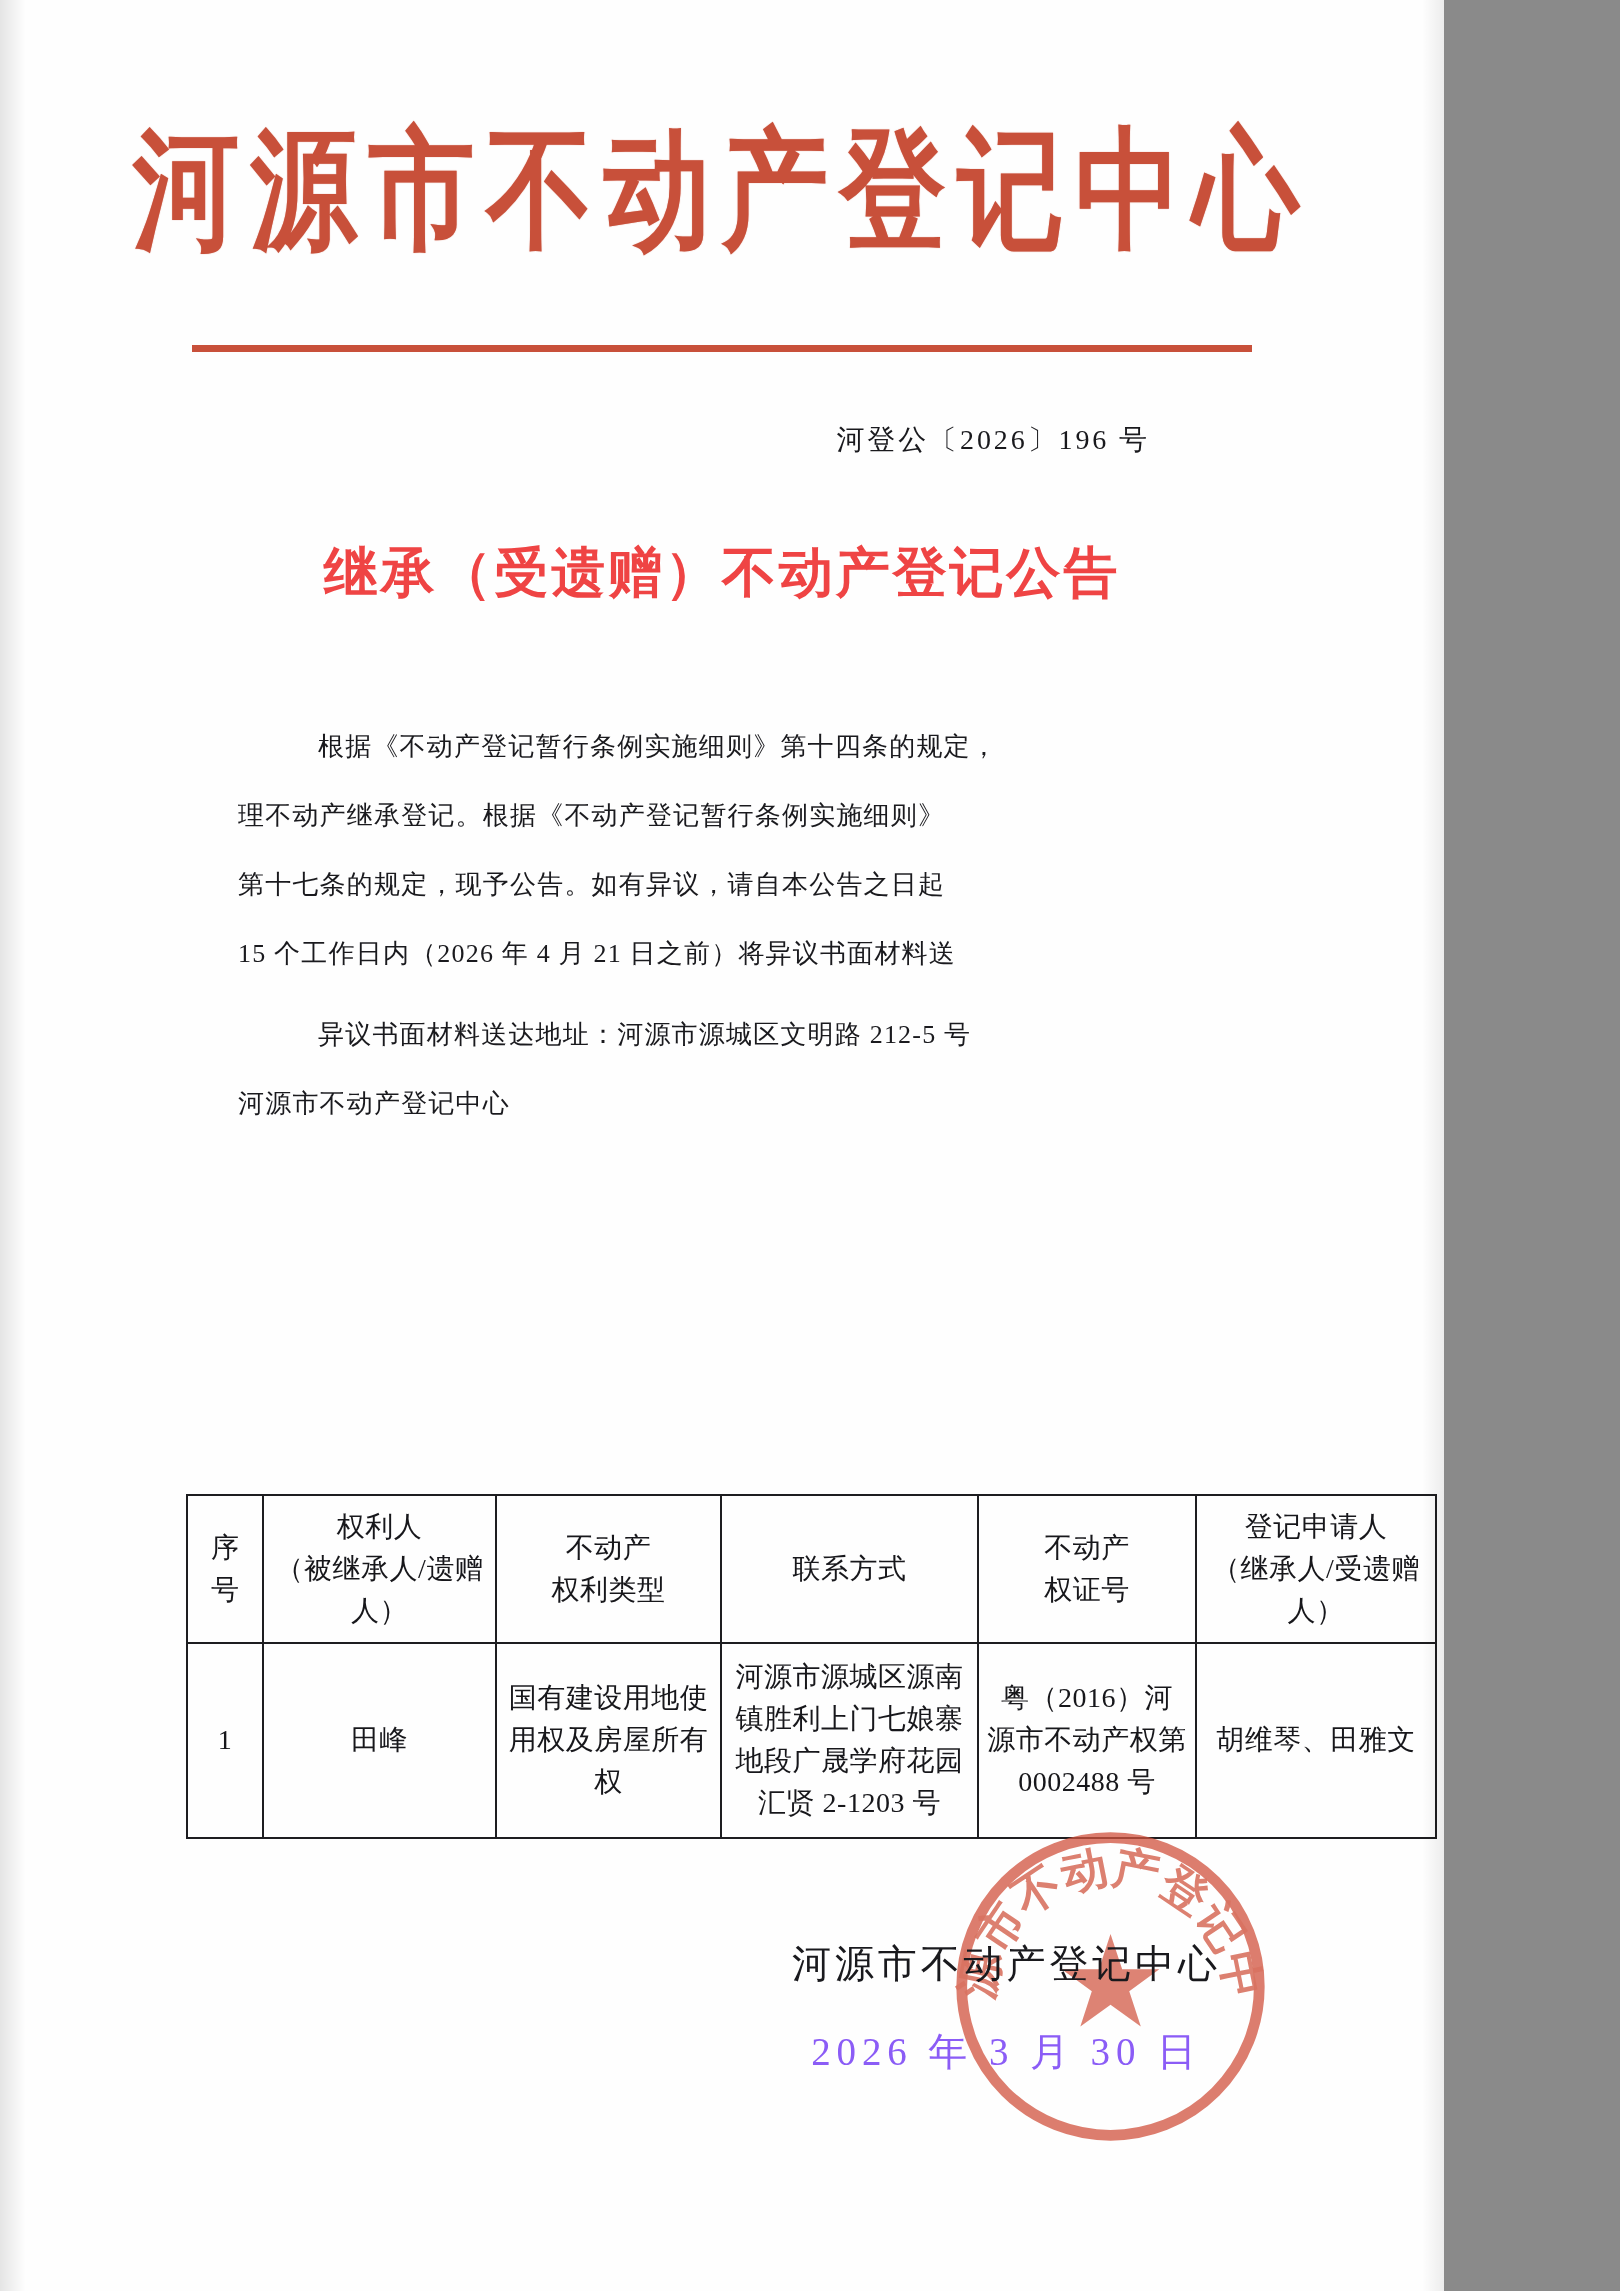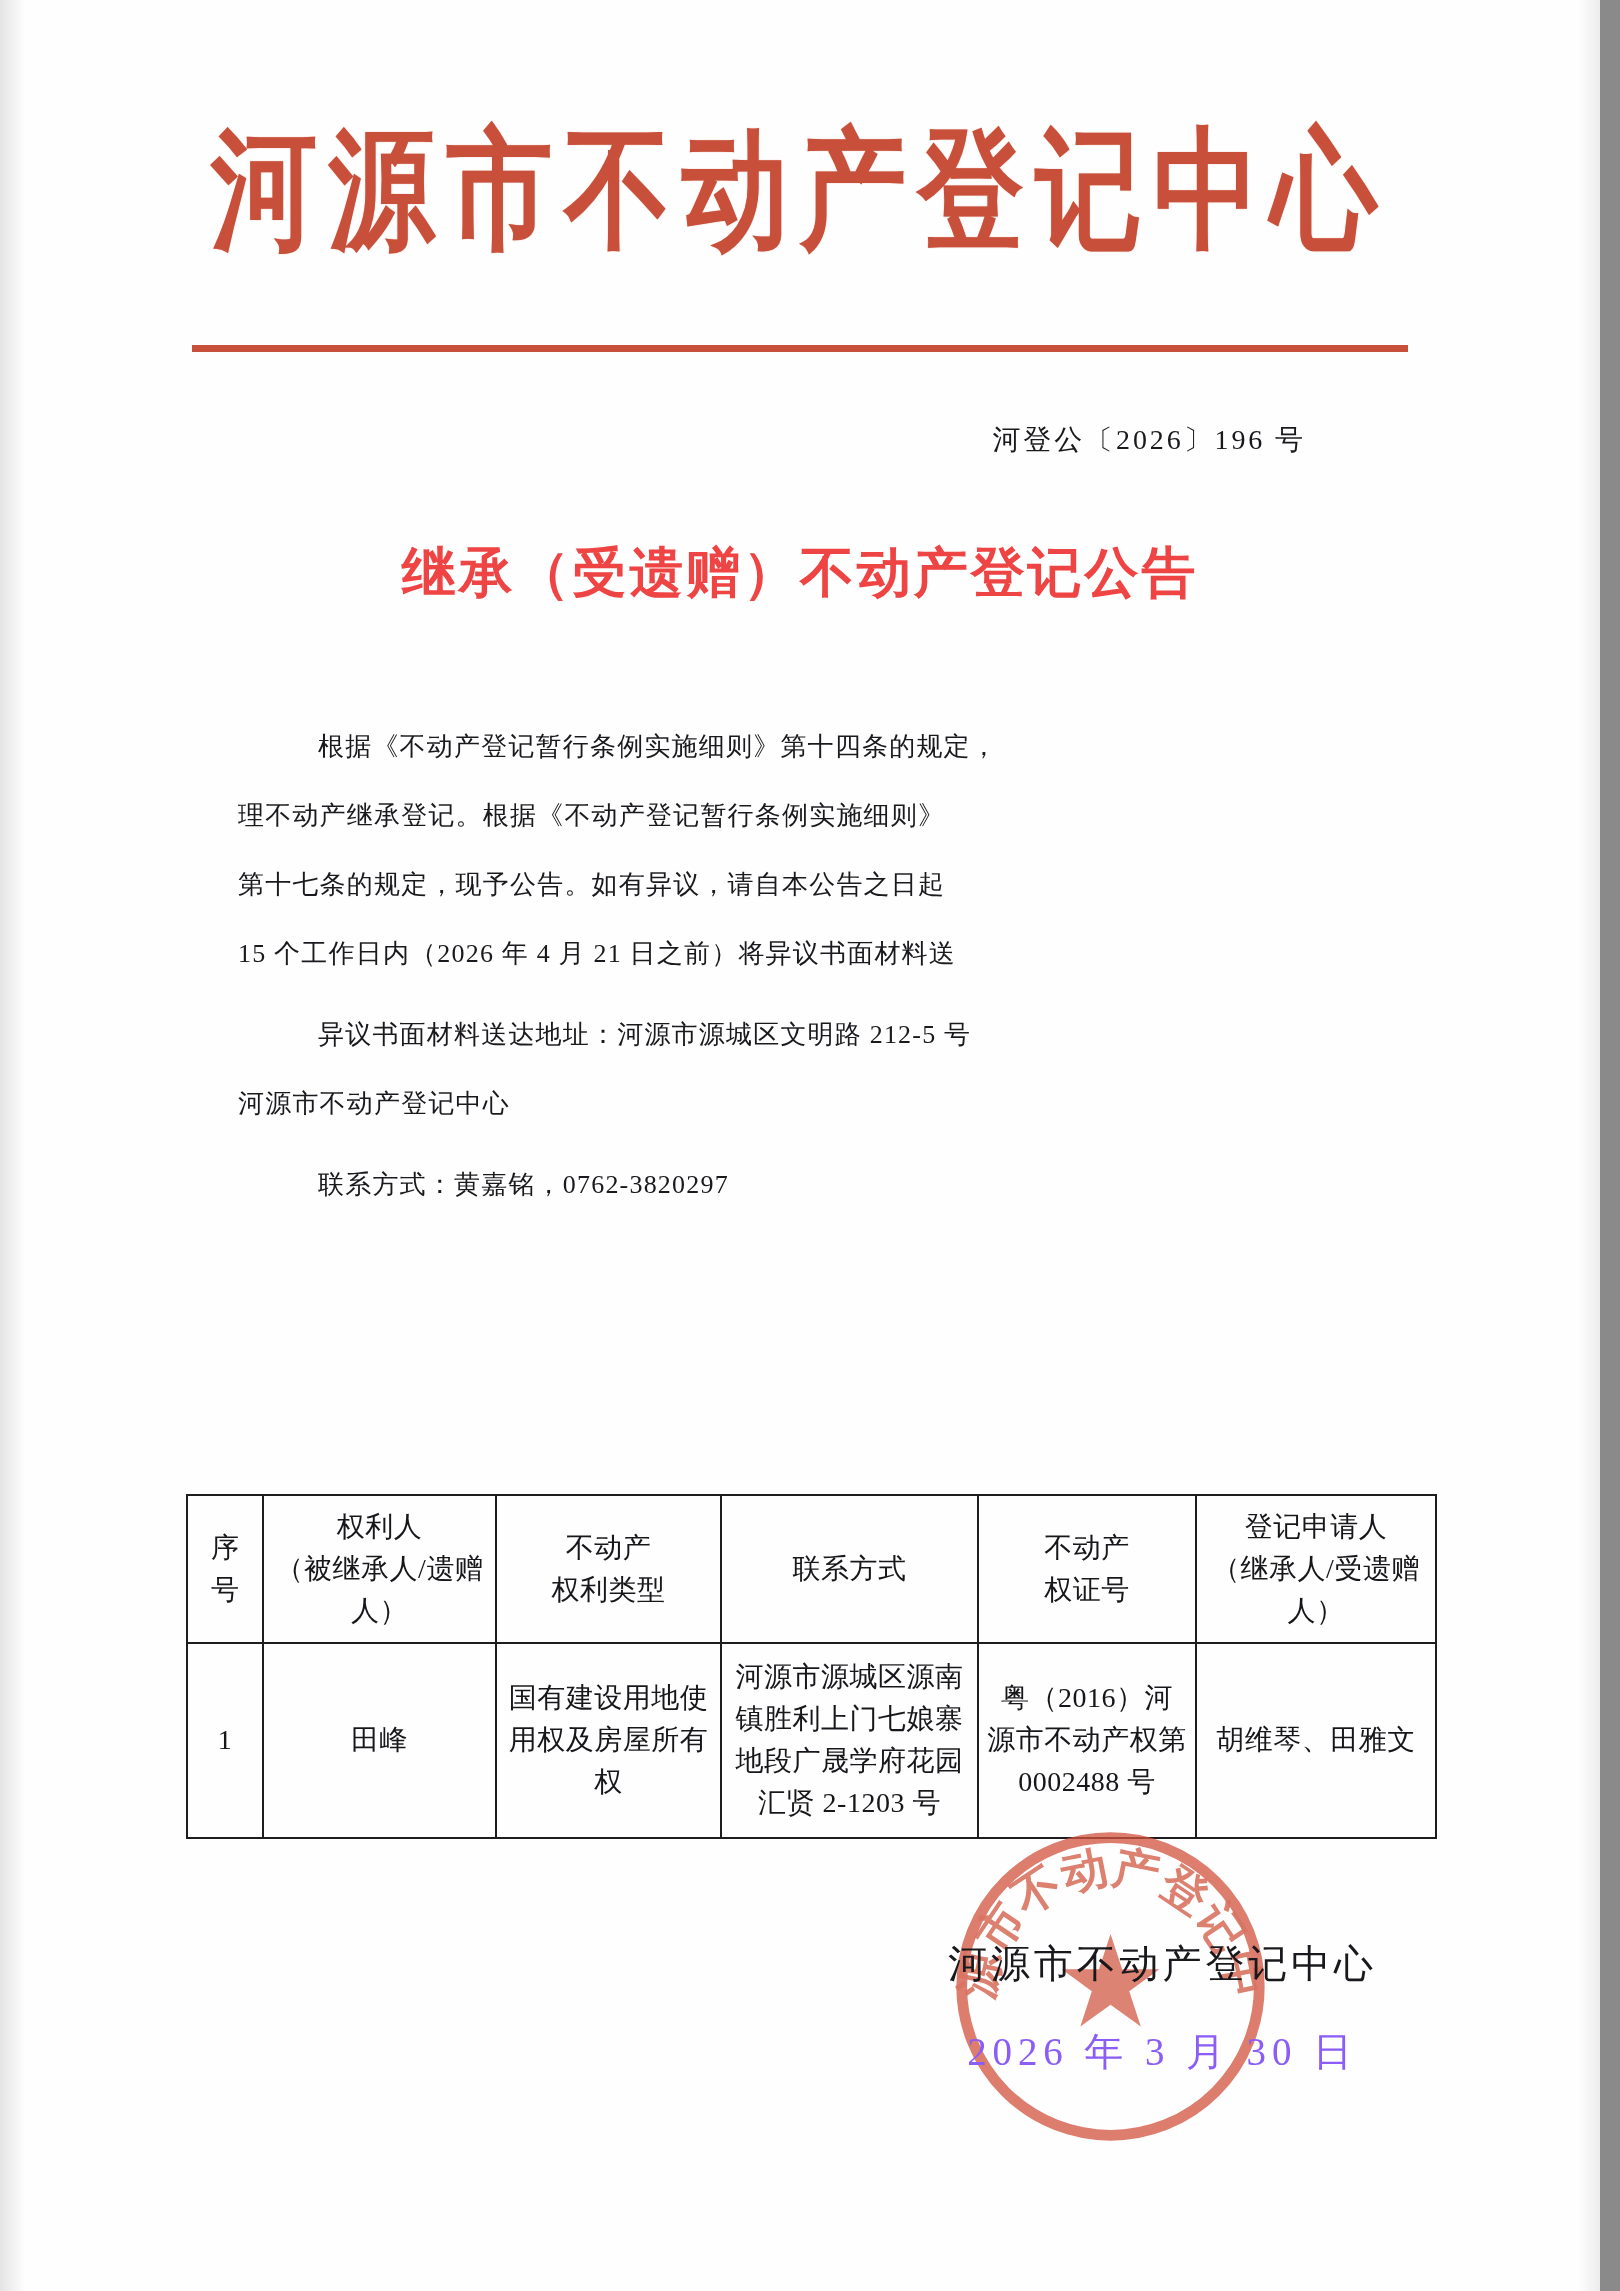--- a/index.html
+++ b/index.html
@@ -5,21 +5,21 @@
   html, body {
     margin: 0;
     padding: 0;
     background: #8a8a8a;
   }
   body {
     font-family: "Liberation Serif", "DejaVu Serif", serif;
   }
   .page {
     position: relative;
-    width: 1600px;
+    width: 1444px;
     height: 2292px;
     background: #fefefe;
     overflow: hidden;
     box-sizing: border-box;
     padding-left: 20px;
   }
   
   .page::before {
     content: "";
     position: absolute;
@@ -190,21 +190,20 @@
 
   <div class="body-block">
     <div class="body-line indent">根据《不动产登记暂行条例实施细则》第十四条的规定，</div>
     <div class="body-line">理不动产继承登记。根据《不动产登记暂行条例实施细则》</div>
     <div class="body-line">第十七条的规定，现予公告。如有异议，请自本公告之日起</div>
     <div class="body-line">15 个工作日内（2026 年 4 月 21 日之前）将异议书面材料送</div>
     <div class="body-gap"></div>
     <div class="body-line indent">异议书面材料送达地址：河源市源城区文明路 212-5 号</div>
     <div class="body-line">河源市不动产登记中心</div>
     <div class="body-gap"></div>
-    <div class="body-line indent">联系方式：黄嘉铭，0762-3820297</div>
   </div>
 
   <table class="records">
     <colgroup>
       <col class="col-seq">
         <col class="col-own">
         <col class="col-type">
       <col class="col-loc">
         <col class="col-cert">
         <col class="col-appl">

